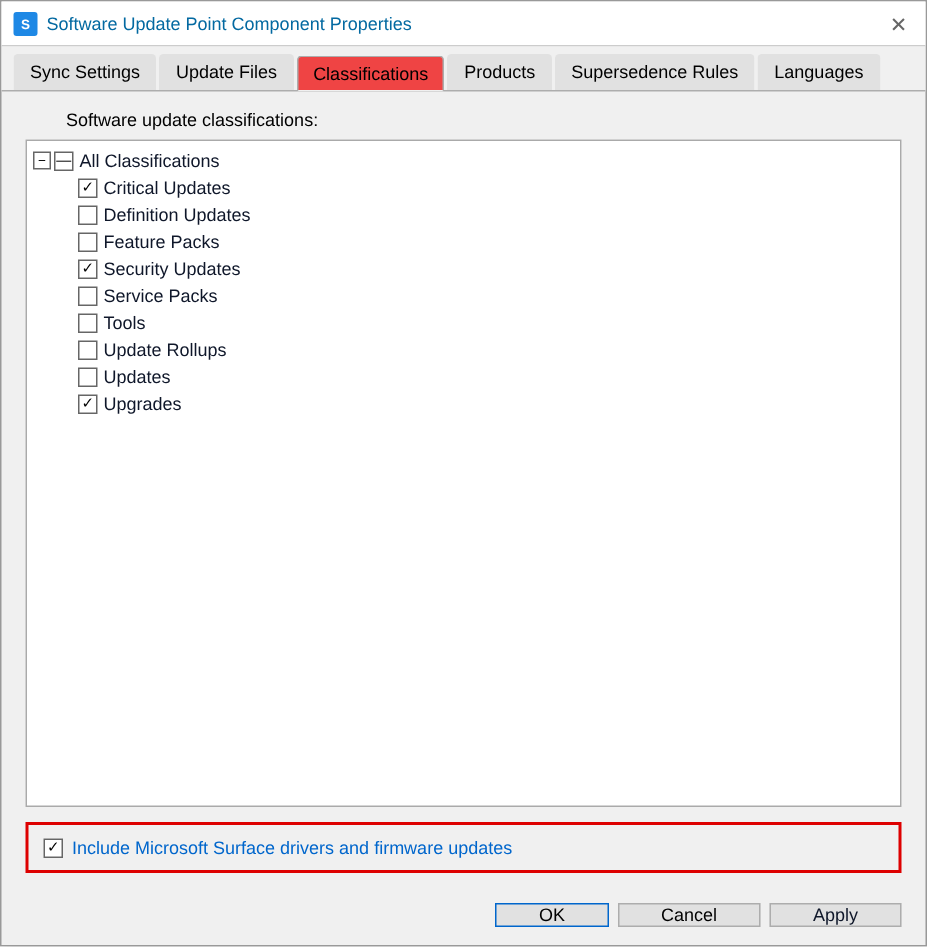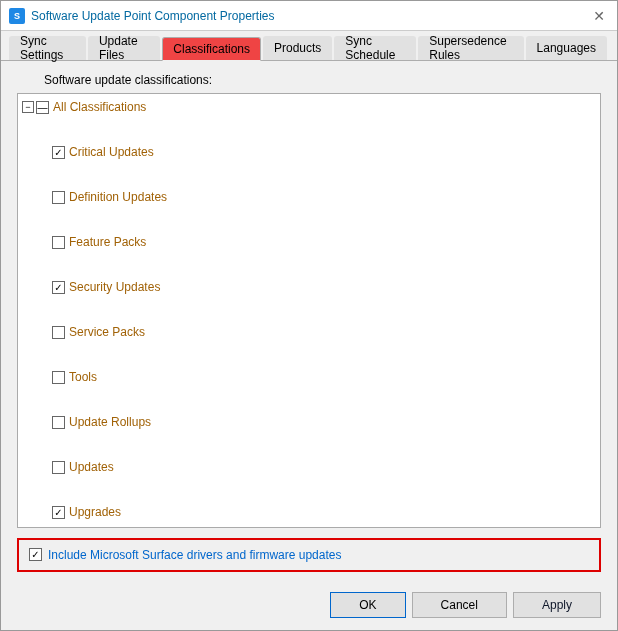--- a/index.html
+++ b/index.html
@@ -114,21 +114,20 @@
       overflow-y: auto;
     }
     .tree-item {
       display: flex;
       align-items: center;
       height: 18px;
       padding: 1px 0;
     }
     .tree-item-indent {
       margin-left: 16px;
-      margin-top: 27px;
     }
     .expand-icon {
       width: 12px;
       height: 12px;
       display: inline-flex;
       align-items: center;
       justify-content: center;
       border: 1px solid #666;
       font-size: 9px;
       margin-right: 2px;
@@ -156,29 +155,29 @@
       color: #000;
       font-size: 10px;
     }
     .checkbox.partial::after {
       content: '—';
       color: #000;
       font-size: 10px;
     }
     .tree-label {
       font-size: 12px;
-      color: #a16207;
+      color: #0f172a;
     }
 
     .surface-section {
       margin-top: 10px;
       border: 2px solid #d00;
       padding: 8px 10px;
       display: flex;
-      align-items: flex-start;
+      align-items: center;
       background: #f0f0f0;
     }
     .surface-checkbox {
       width: 13px;
       height: 13px;
       border: 1px solid #666;
       background: #fff;
       margin-right: 6px;
       flex-shrink: 0;
       display: flex;
@@ -201,21 +200,21 @@
     .button-bar {
       display: flex;
       justify-content: flex-end;
       align-items: center;
       padding: 8px 16px 12px 16px;
       gap: 6px;
       flex-shrink: 0;
     }
     .btn {
       min-width: 75px;
-      height: 26px;
+      height: 16px;
       padding: 0 28px;
       font-size: 12px;
       cursor: pointer;
       border: 1px solid #adadad;
       background: #e1e1e1;
       color: #000;
       display: flex;
       align-items: center;
       justify-content: center;
     }
@@ -236,21 +235,20 @@
       <span class="title-text">Software Update Point Component Properties</span>
     </div>
     <div class="close-btn">✕</div>
   </div>
 
   <div class="tabs-bar">
     <div class="tab">Sync Settings</div>
     <div class="tab">Update Files</div>
     <div class="tab active">Classifications</div>
     <div class="tab">Products</div>
-    <div class="tab">Sync Schedule</div>
     <div class="tab">Supersedence Rules</div>
     <div class="tab">Languages</div>
   </div>
 
   <div class="content">
     <div class="section-label">Software update classifications:</div>
 
     <div class="tree-container">
 
       <div class="tree-item">

